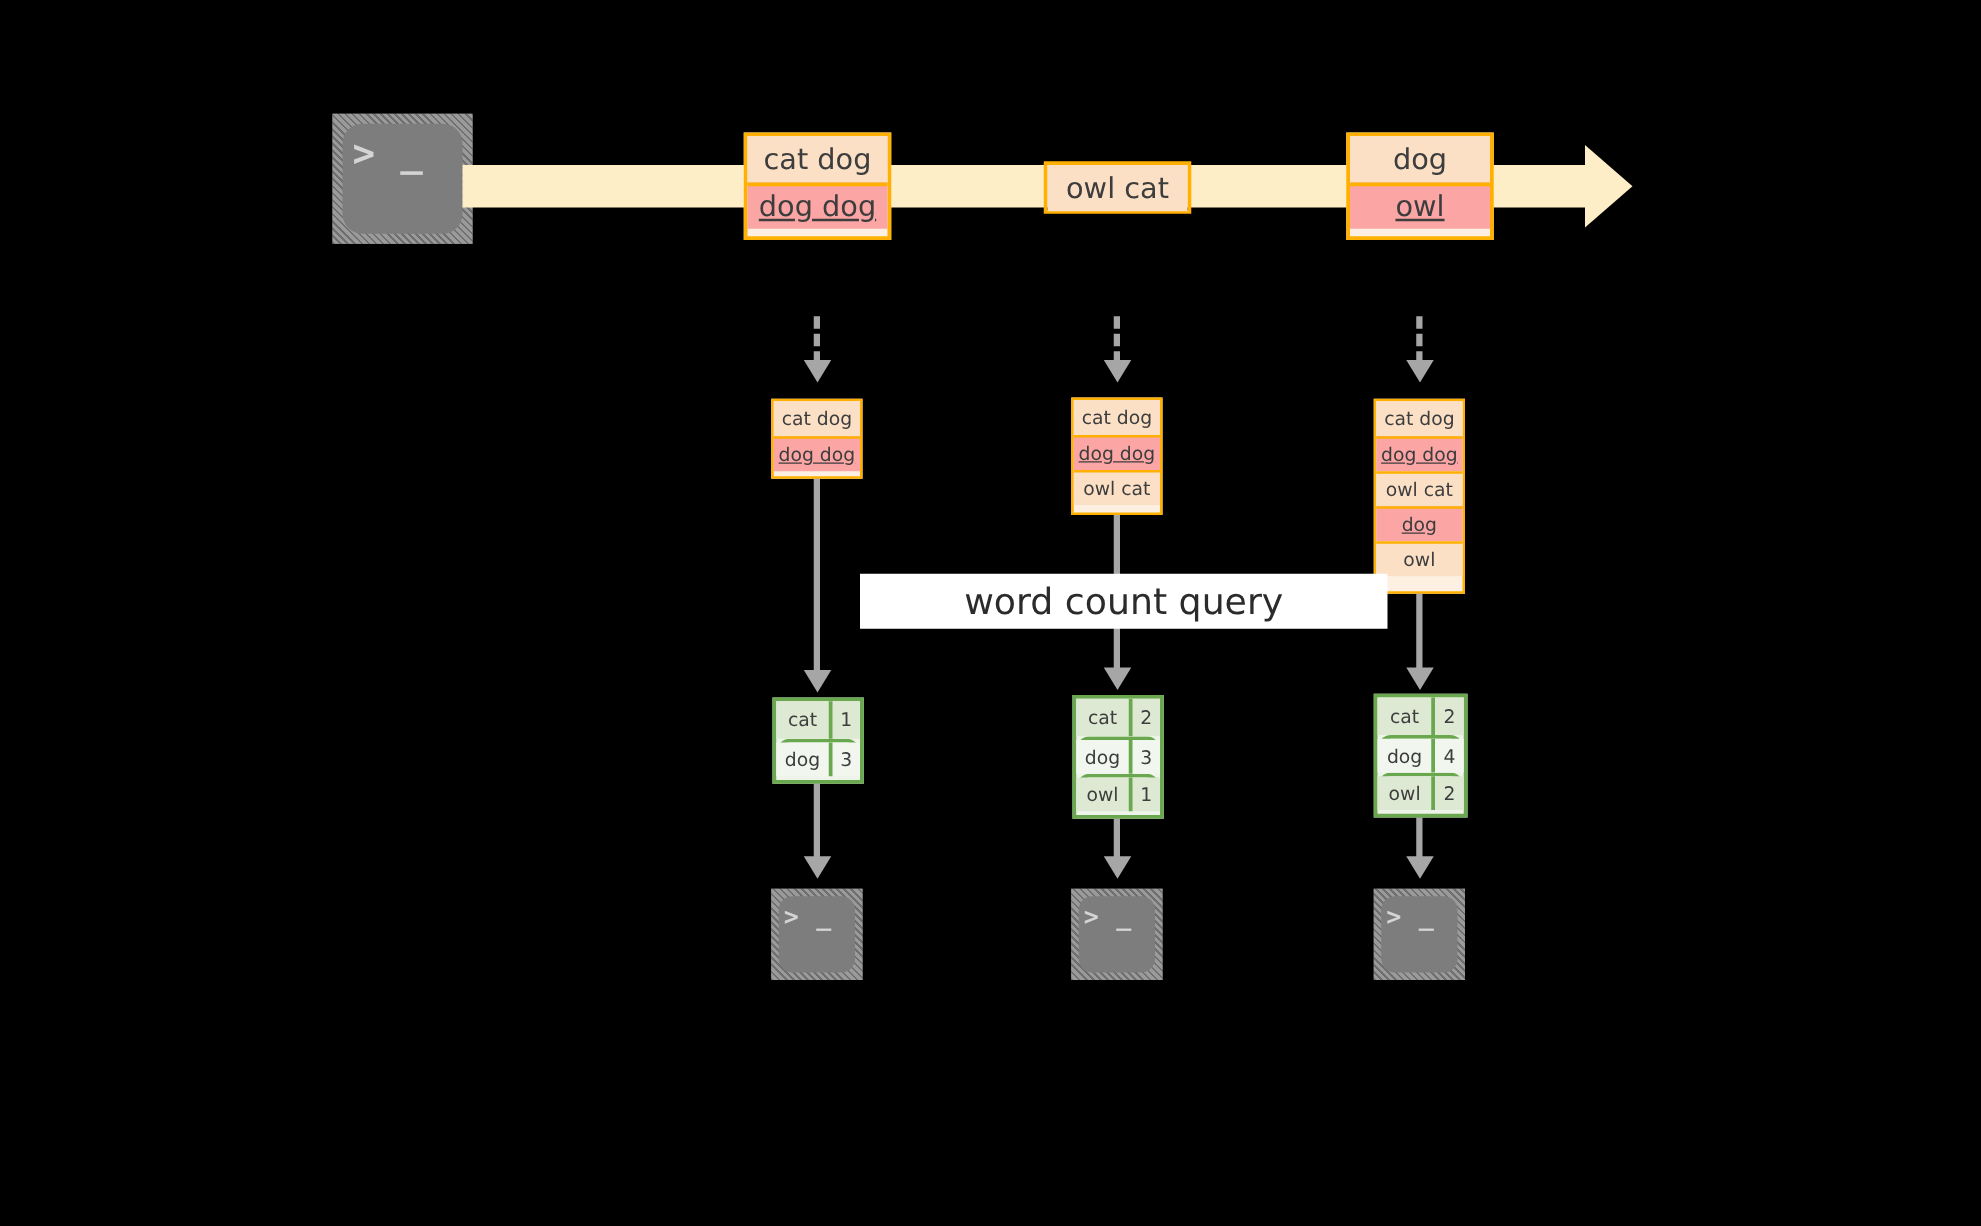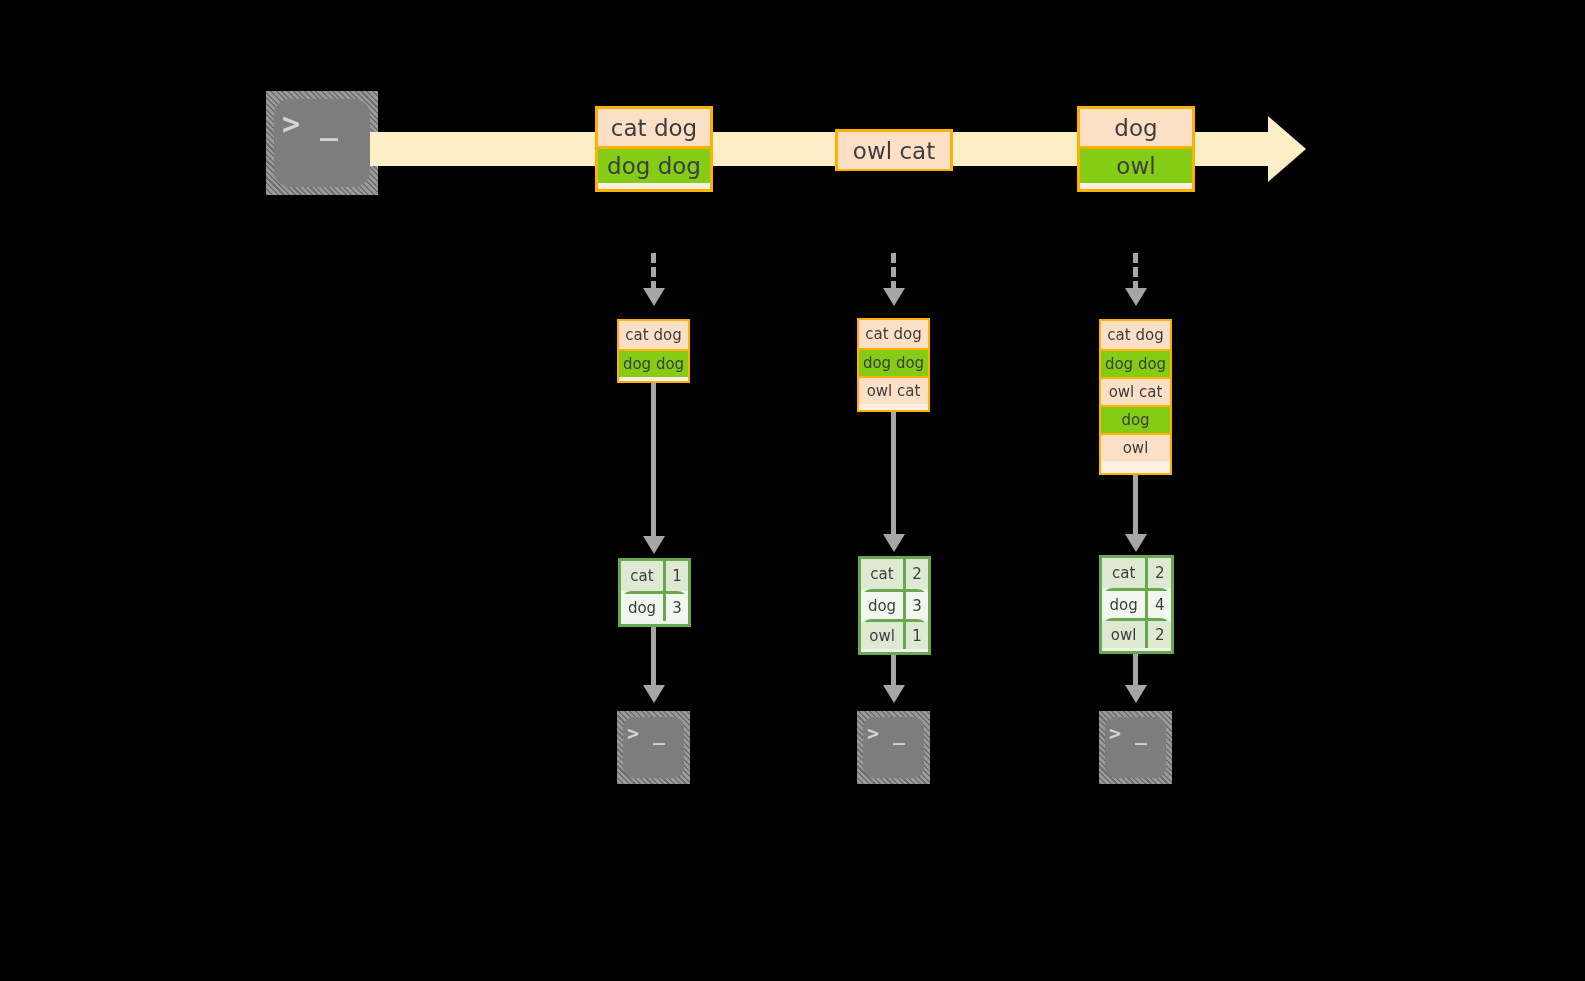--- a/index.html
+++ b/index.html
@@ -72,21 +72,21 @@
   }
   .rec-row {
     box-sizing: border-box;
     display: flex;
     align-items: center;
     justify-content: center;
     color: #3d3d3d;
     white-space: nowrap;
   }
   .rec-row.shade-a { background: #fbe0c6; }
-  .rec-row.shade-b { background: #84cc16; }
+  .rec-row.shade-b { background: #fca5a5; text-decoration: underline; }
   .rec-row + .rec-row { border-top: 3px solid #ffb000; }
 
   
   .rec-group.big .rec-row { height: 37px; font-size: 23px; }
   
   .rec-group.sm .rec-row { height: 28px; font-size: 15px; }
   .rec-group.sm .rec-row + .rec-row { border-top: 2px solid #ffb000; }
   .rec-group.sm { border-width: 2px; }
 
   
@@ -265,14 +265,15 @@
   </div>
 
   <div class="vline" style="left:1133px; top:654px; height:33px;"></div>
   <div class="vhead" style="left:1125px; top:685px;"></div>
 
   <div class="terminal small" style="left:1099px; top:711px; width:73px; height:73px;">
     <div class="inner"></div>
     <div class="prompt">&gt; _</div>
   </div>
 
+  <div class="query-label" style="left:688px; top:459px; width:422px; height:44px;">word count query</div>
 
 </div>
 
 </body></html>

